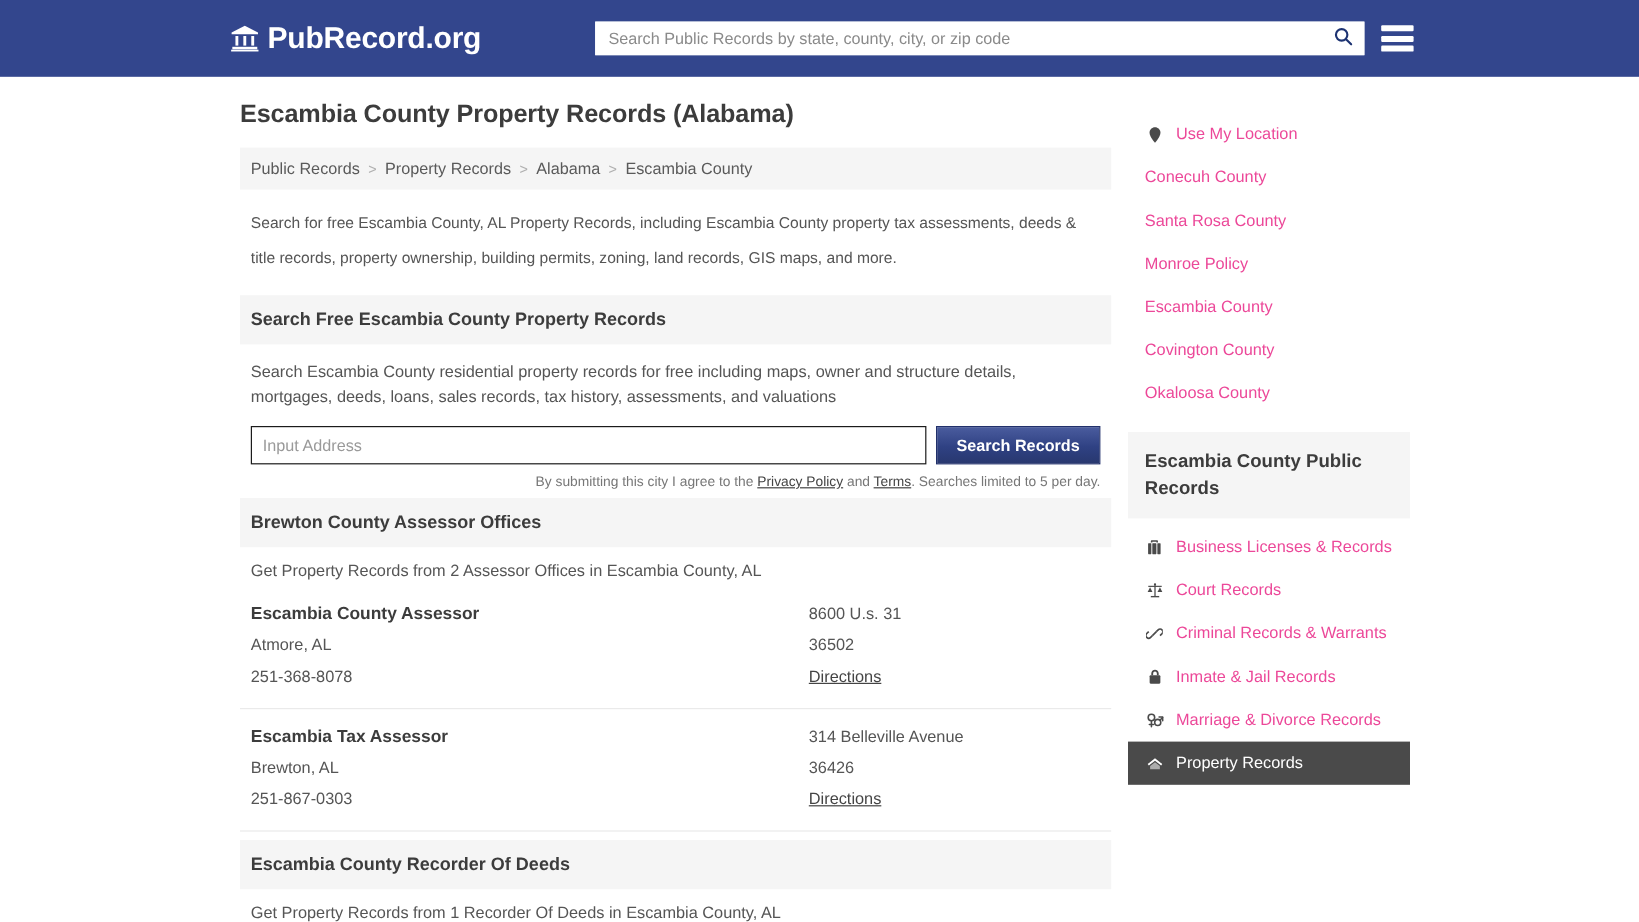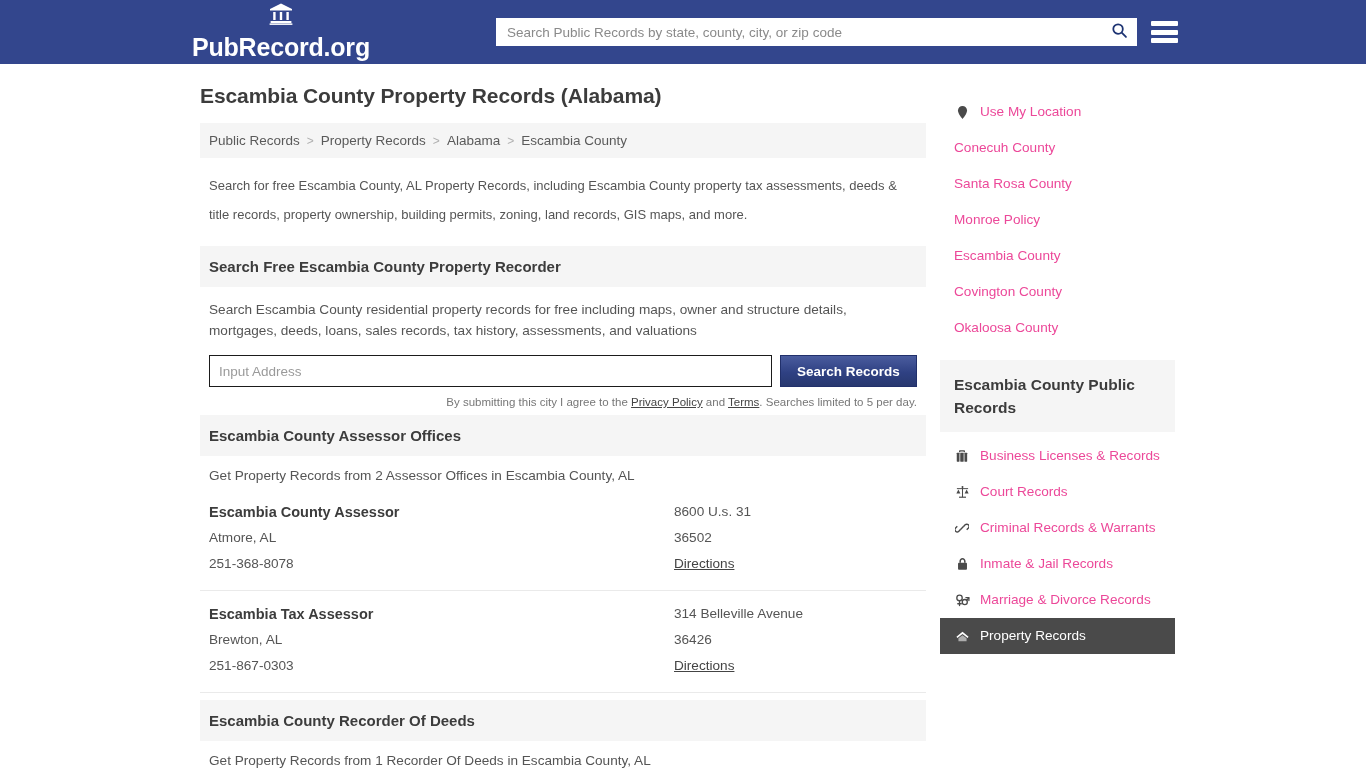--- a/index.html
+++ b/index.html
@@ -18,21 +18,20 @@
     display: flex;
     align-items: center;
     position: relative;
   }
   .brand {
     display: flex;
     align-items: center;
     gap: 7px;
     margin-left: 192px;
     text-decoration: none;
-    flex-direction: column;
   }
   .brand-icon { width: 24px; height: 24px; display: block; }
   .brand-text {
     color: #ffffff;
     font-size: 25px;
     font-weight: bold;
     letter-spacing: -0.2px;
     white-space: nowrap;
   }
   .header-search {
@@ -298,33 +297,33 @@
       <span class="crumb-sep">&gt;</span>
       <a href="#">Property Records</a>
       <span class="crumb-sep">&gt;</span>
       <a href="#">Alabama</a>
       <span class="crumb-sep">&gt;</span>
       <a href="#">Escambia County</a>
     </div>
 
     <p class="intro">Search for free Escambia County, AL Property Records, including Escambia County property tax assessments, deeds &amp; title records, property ownership, building permits, zoning, land records, GIS maps, and more.</p>
 
-    <div class="sec-head">Search Free Escambia County Property Recorder</div>
+    <div class="sec-head">Search Free Escambia County Property Records</div>
     <div class="sec-body">Search Escambia County residential property records for free including maps, owner and structure details, mortgages, deeds, loans, sales records, tax history, assessments, and valuations</div>
 
     <div class="addr-form">
       <input class="addr-input" type="text" placeholder="Input Address" style="">
       <button class="addr-submit">Search Records</button>
     </div>
 
     <div class="form-note">
       <span>By submitting this city I agree to the </span><a href="#">Privacy Policy</a><span> and </span><a href="#">Terms</a><span>. Searches limited to 5 per day.</span>
     </div>
 
-    <div class="sec-head">Escambia County Assessor Offices</div>
+    <div class="sec-head">Brewton County Assessor Offices</div>
     <div class="sec-note">Get Property Records from 2 Assessor Offices in Escambia County, AL</div>
 
     <div class="office">
       <div class="office-left">
         <div class="office-name">Escambia County Assessor</div>
         <div class="office-line">Atmore, AL</div>
         <div class="office-line">251-368-8078</div>
       </div>
       <div class="office-right">
         <div class="office-line">8600 U.s. 31</div>

